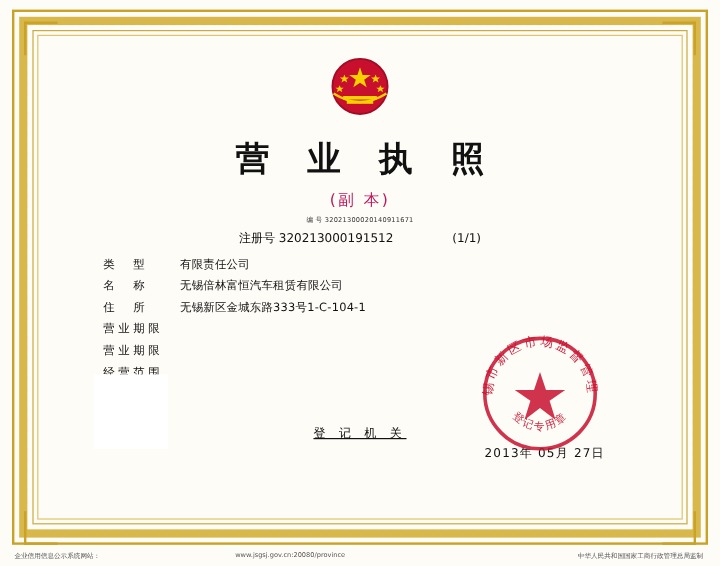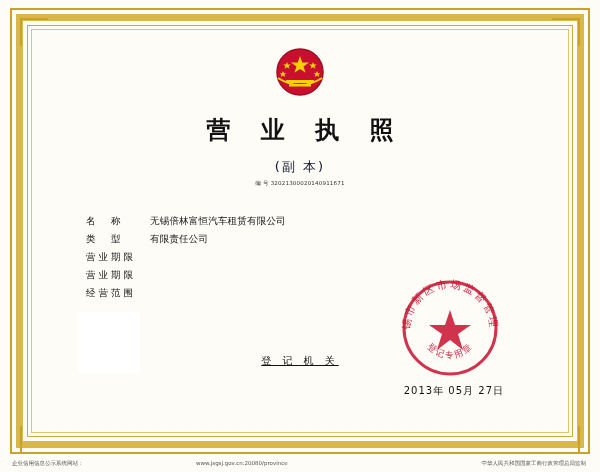--- a/index.html
+++ b/index.html
@@ -104,35 +104,35 @@
   .emblem svg { display: block; }
 
   
   .main-title {
     position: absolute;
     top: 78px;
     left: 0;
     width: 100%;
     text-align: center;
     font-family: "DejaVu Sans", "Liberation Sans", sans-serif;
-    font-size: 24px;
+    font-size: 28px;
     font-weight: bold;
     letter-spacing: 11px;
     color: #111;
     text-indent: 11px;
   }
   .sub-title {
     position: absolute;
     top: 122px;
     left: 0;
     width: 100%;
     text-align: center;
     font-size: 13px;
     letter-spacing: 2px;
-    color: #0f172a;
+    color: #be185d;
   }
 
   
   .code-line {
     position: absolute;
     top: 144px;
     left: 0;
     width: 100%;
     text-align: center;
     font-size: 5.5px;
@@ -208,21 +208,21 @@
     left: 0;
     width: 100%;
     text-align: center;
     font-size: 10px;
     letter-spacing: 4px;
     color: #111;
     text-decoration: underline;
   }
   .date-line {
     position: absolute;
-    bottom: 28px;
+    bottom: 41px;
     right: 56px;
     font-size: 10px;
     color: #111;
     letter-spacing: 1px;
   }
 
   
   .seal {
     position: absolute;
     right: 52px;
@@ -286,29 +286,38 @@
         <rect x="22" y="38" width="28" height="3" fill="#f5d100"></rect>
         <rect x="25" y="42" width="22" height="2.5" fill="#f5d100"></rect>
         <path d="M14 36 Q36 50 58 36" stroke="#f5d100" stroke-width="2" fill="none"></path>
       </svg>
     </div>
 
     <div class="main-title">营 业 执 照</div>
     <div class="sub-title">(副 本)</div>
 
     <div class="code-line">编 号 32021300020140911671</div>
+    <div class="reg-line">
+      <span>注册号</span>
+      <span>320213000191512</span>
+      <span class="page-no">(1/1)</span>
+    </div>
 
     <div class="fields">
+      <div class="field-row">
+        <span class="field-label">类　型</span>
+        <span class="field-value">有限责任公司</span>
+      </div>
       <div class="field-row">
         <span class="field-label">名　称</span>
         <span class="field-value">无锡倍林富恒汽车租赁有限公司</span>
       </div>
       <div class="field-row">
-        <span class="field-label">类　型</span>
-        <span class="field-value">有限责任公司</span>
+        <span class="field-label">住　所</span>
+        <span class="field-value">无锡新区金城东路333号1-C-104-1</span>
       </div>
       <div class="field-row">
         <span class="field-label">营业期限</span>
       </div>
       <div class="field-row">
         <span class="field-label">营业期限</span>
       </div>
       <div class="field-row">
         <span class="field-label">经营范围</span>
       </div>

